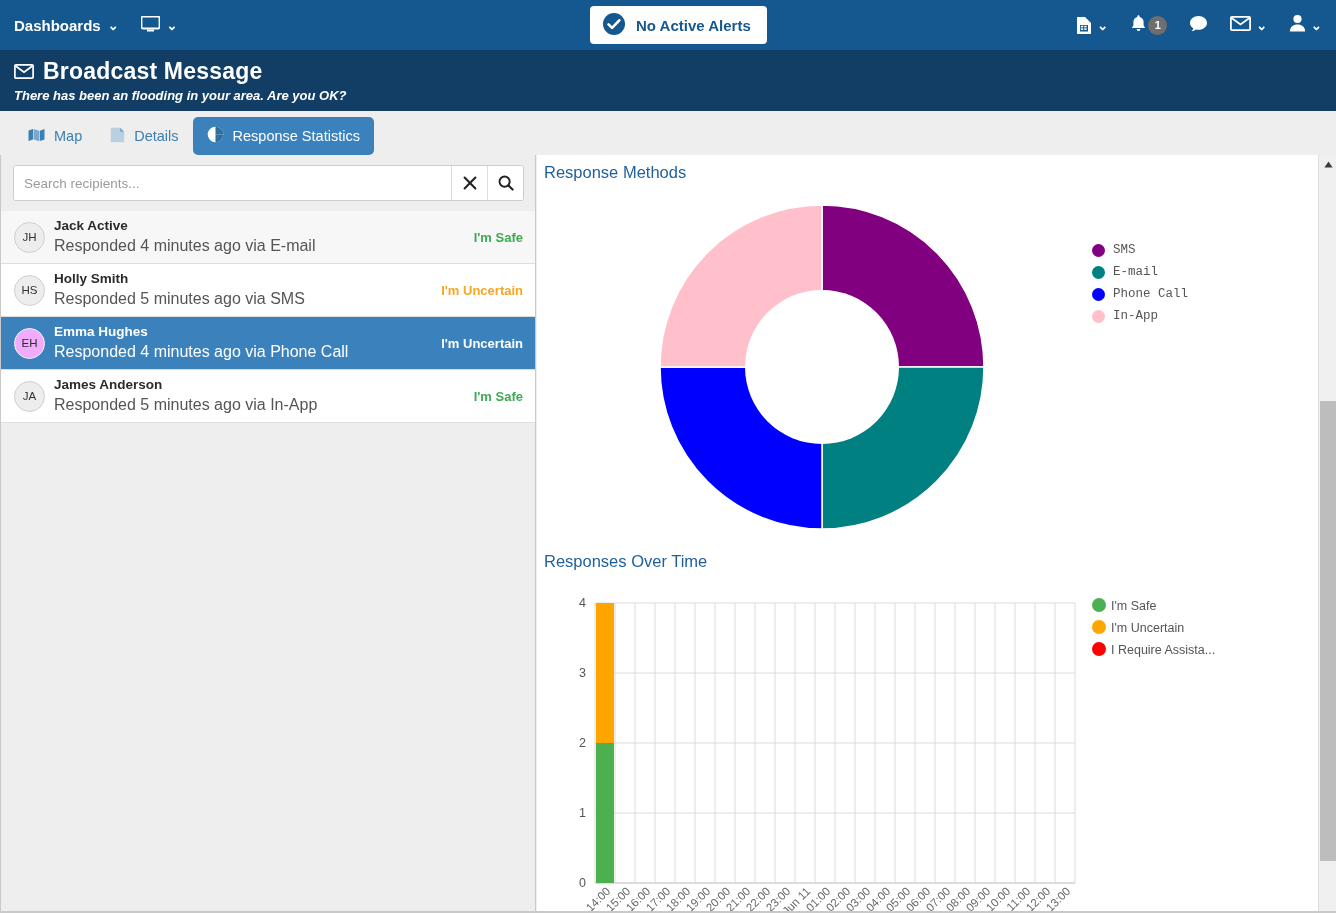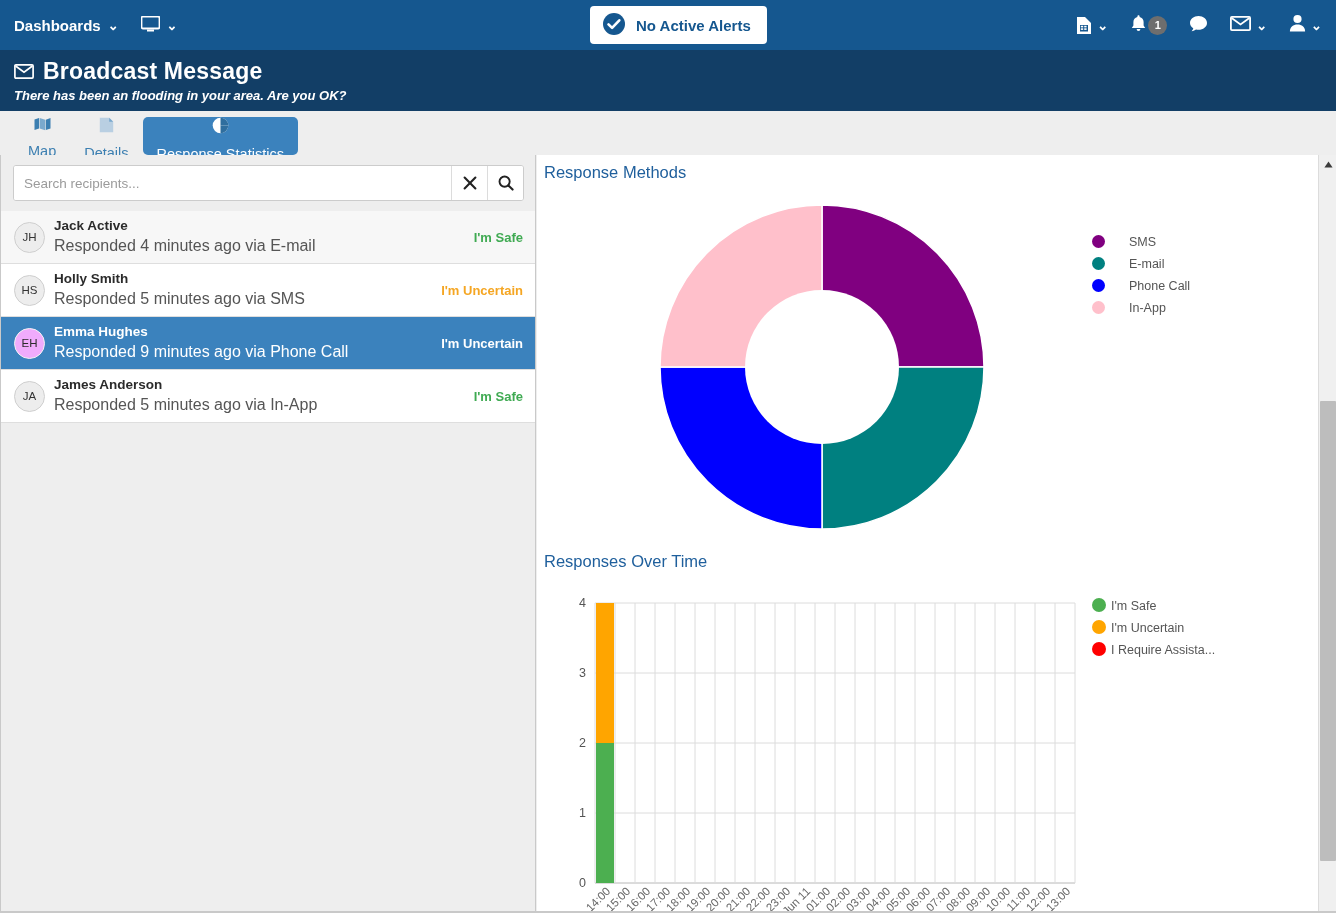--- a/index.html
+++ b/index.html
@@ -60,21 +60,21 @@
   .banner-sub { font-size:13px; font-weight:bold; margin-top:3px;font-style:italic; }
 
   
   .tabs {
     position:absolute; left:0; top:111px; width:1336px; height:44px;
     background:#eeeeee; display:flex; align-items:flex-end; padding-left:14px;
   }
   .tab {
     display:flex; align-items:center; gap:9px;
     height:38px; padding:0 14px; border-radius:4px 4px 0 0;
-    color:#3c7fb1; font-size:14.5px; cursor:pointer; background:transparent;flex-direction:column;
+    color:#3c7fb1; font-size:14.5px; cursor:pointer; background:transparent;
   }
   .tab.active { background:#3b82bd; color:#ffffff; height:38px; border-radius:5px; }
 
   
   .main { position:absolute; left:0; top:155px; width:1336px; height:758px; }
 
   .left-pane {
     position:absolute; left:0; top:0; width:536px; height:758px;
     background:#eeeeee; border-left:1px solid #c9c9c9; border-right:1px solid #c9c9c9;
   }
@@ -120,21 +120,21 @@
   .right-pane {
     position:absolute; left:537px; top:0; width:799px; height:758px;
     background:#ffffff; overflow:hidden;
   }
   .chart-title {
     color:#1f5f9c; font-size:16.5px; padding:8px 0 0 7px;
   }
   .donut-area { position:relative; height:370px; }
   .donut { position:absolute; left:122px; top:22px; }
   .legend { position:absolute; top:53px; font-size:12.5px; color:#555; }
-  .legend-row { display:flex; align-items:flex-start; gap:24px; height:22px; }
+  .legend-row { display:flex; align-items:flex-end; gap:8px; height:22px;font-family:Liberation Mono, monospace; }
   .dot { width:13px; height:13px; border-radius:50%; flex:none; }
 
   .bars-area { position:relative; }
   .bars-title { color:#1f5f9c; font-size:16.5px; padding:0 0 0 7px; }
 
   .scrollbar {
     position:absolute; right:0; top:0; width:18px; height:758px;
     background:#f0f0f0; border-left:1px solid #dcdcdc;
   }
   .sb-arrow {
@@ -311,21 +311,21 @@
             <div class="rec-name">Holly Smith</div>
             <div class="rec-sub">Responded 5 minutes ago via SMS</div>
           </div>
           <div class="rec-status" style="color:#f5a623">I'm Uncertain</div>
         </div>
 
         <div class="rec-row selected">
           <div class="avatar">EH</div>
           <div class="rec-txt">
             <div class="rec-name">Emma Hughes</div>
-            <div class="rec-sub">Responded 9 minutes ago via Phone Call</div>
+            <div class="rec-sub">Responded 4 minutes ago via Phone Call</div>
           </div>
           <div class="rec-status">I'm Uncertain</div>
         </div>
 
         <div class="rec-row alt">
           <div class="avatar">JA</div>
           <div class="rec-txt">
             <div class="rec-name">James Anderson</div>
             <div class="rec-sub">Responded 5 minutes ago via In-App</div>
           </div>

